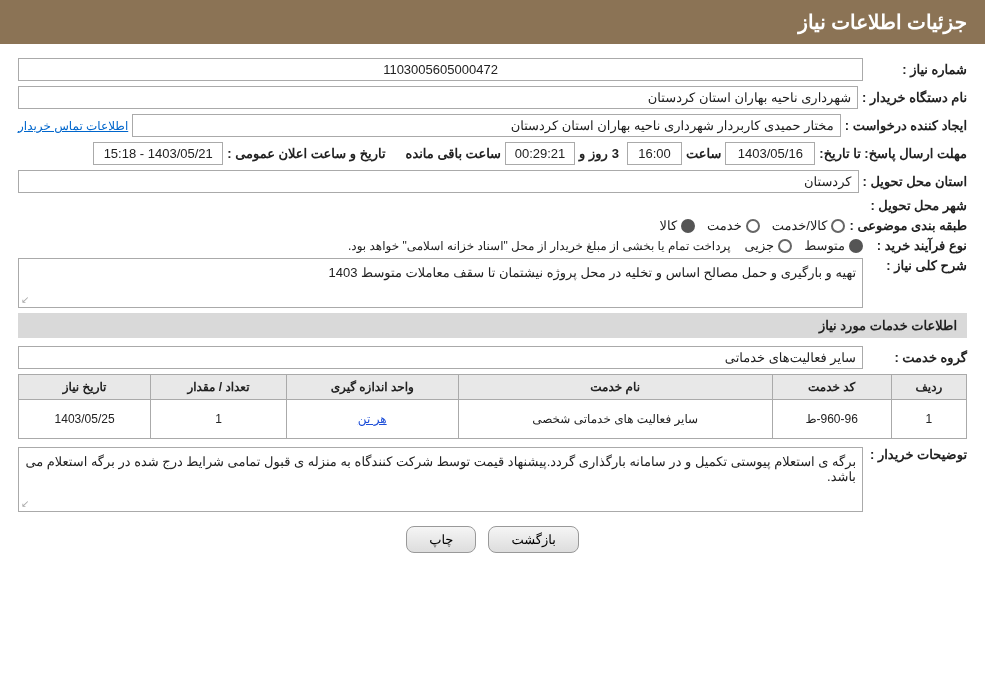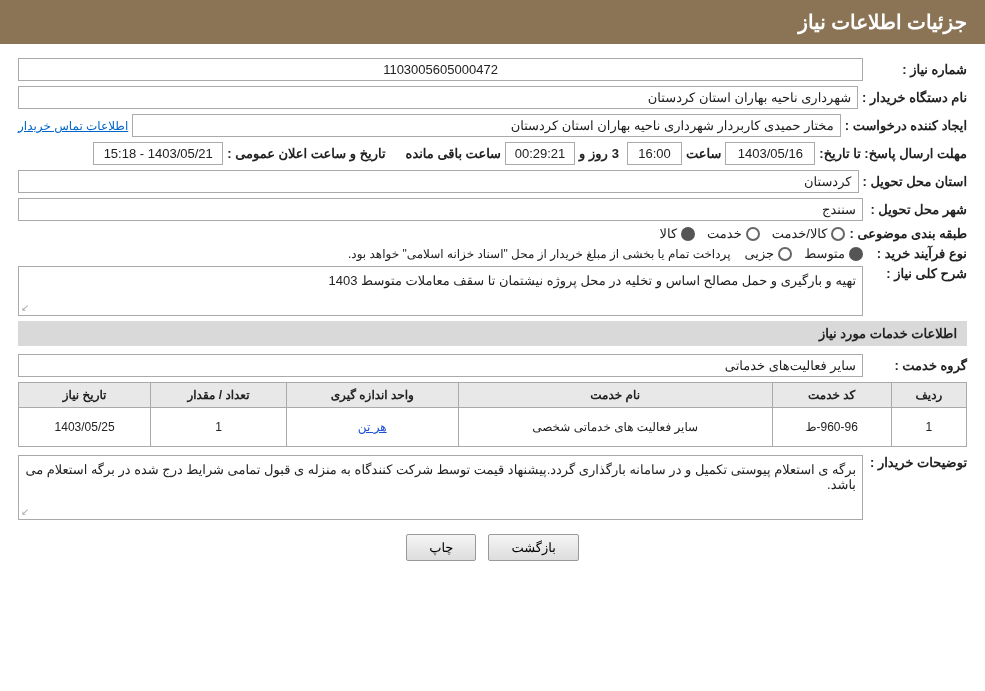--- a/index.html
+++ b/index.html
@@ -96,21 +96,21 @@
       gap: 12px;
       margin-top: 14px;
       margin-bottom: 10px;
     }
     .btn {
       padding: 5px 22px;
       font-size: 13px;
       font-family: Tahoma, Arial, sans-serif;
       cursor: pointer;
       border: 1px solid #999;
-      border-radius: 2px;
+      border-radius: 8px;
     }
     .btn-back {
       background: linear-gradient(to bottom, #f5f5f5, #ddd);
     }
     .btn-print {
       background: linear-gradient(to bottom, #f5f5f5, #ddd);
     }
     .field-row {
       display: flex;
       align-items: center;
@@ -166,21 +166,20 @@
       <div class="value-box" style="min-width:130px; text-align:center;">1403/05/21 - 15:18</div>
     </div>
 
     <div class="field-row">
       <span class="field-label">استان محل تحویل :</span>
       <div class="value-box grow">کردستان</div>
     </div>
 
     <div class="field-row">
       <span class="field-label">شهر محل تحویل :</span>
-      <div class="value-box grow">سنندج</div>
     </div>
 
     <div class="field-row">
       <span class="field-label">طبقه بندی موضوعی :</span>
       <div class="radio-group">
         <div class="radio-item">
           <span class="radio-dot"></span>
           <span>کالا/خدمت</span>
         </div>
         <div class="radio-item">

